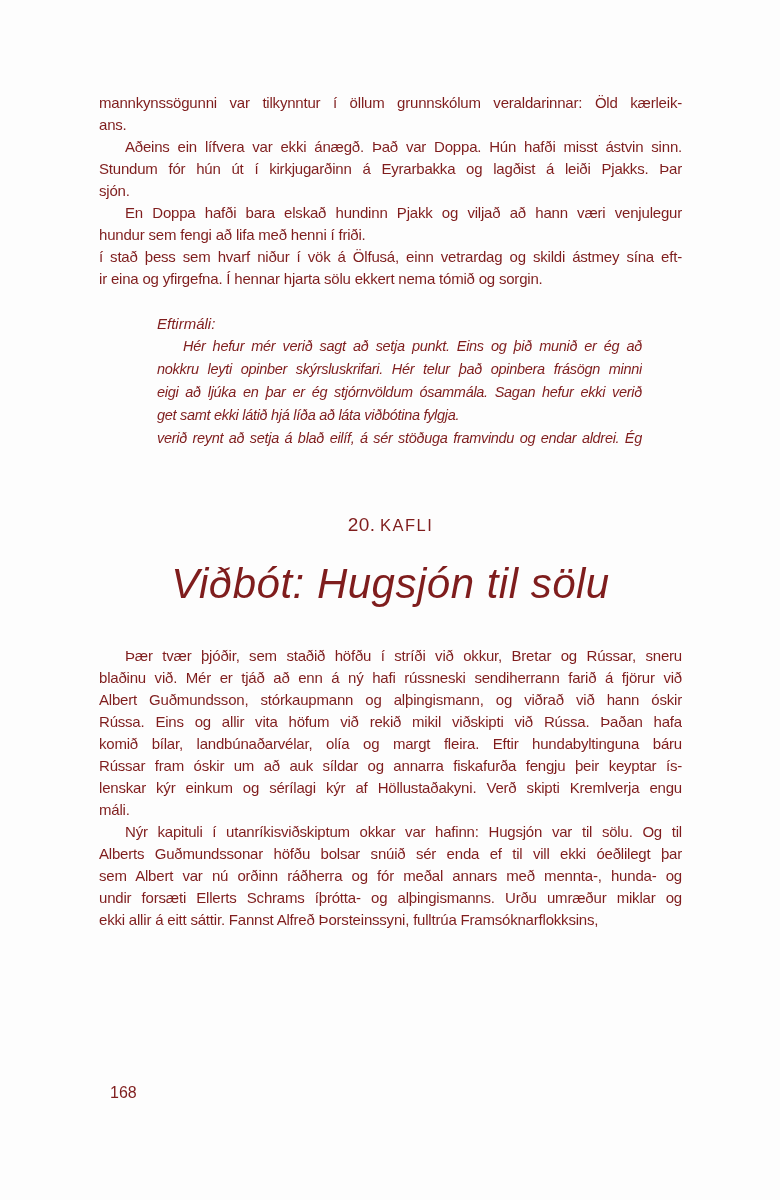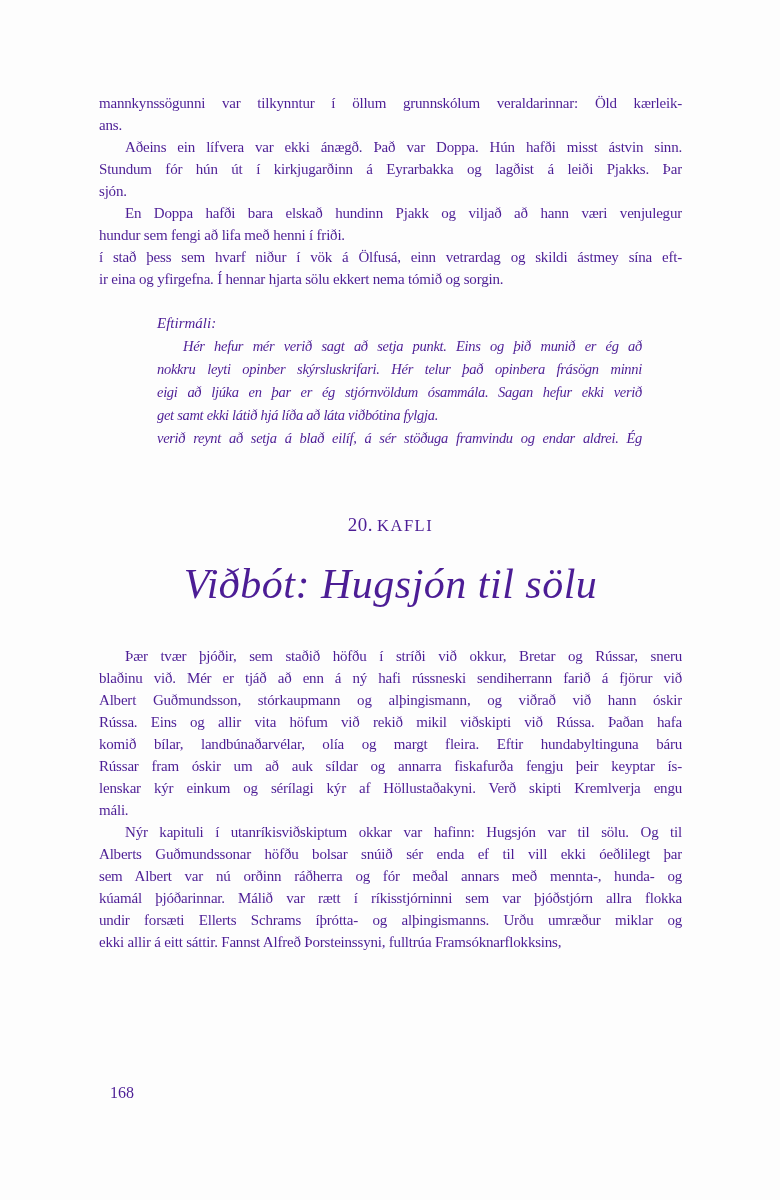--- a/index.html
+++ b/index.html
@@ -5,22 +5,22 @@
   html, body {
     margin: 0;
     padding: 0;
     background: #ffffff;
   }
   .page {
     position: relative;
     width: 780px;
     height: 1200px;
     background: #fdfdfd;
-    color: #4c1d95;
-    font-family: Liberation Serif, serif;
+    color: #7f1d1d;
+    font-family: Liberation Sans, sans-serif;
     overflow: hidden;
   }
   .column {
     position: absolute;
     left: 99px;
     top: 92px;
     width: 583px;
   }
   
   .para { margin: 0; }
@@ -144,21 +144,20 @@
           <div class="line">Rússa. Eins og allir vita höfum við rekið mikil viðskipti við Rússa. Þaðan hafa</div>
           <div class="line">komið bílar, landbúnaðarvélar, olía og margt fleira. Eftir hundabyltinguna báru</div>
           <div class="line">Rússar fram óskir um að auk síldar og annarra fiskafurða fengju þeir keyptar ís-</div>
           <div class="line">lenskar kýr einkum og sérílagi kýr af Höllustaðakyni. Verð skipti Kremlverja engu</div>
           <div class="line last">máli.</div>
         </div>
         <div class="para">
           <div class="line indent">Nýr kapituli í utanríkisviðskiptum okkar var hafinn: Hugsjón var til sölu. Og til</div>
           <div class="line">Alberts Guðmundssonar höfðu bolsar snúið sér enda ef til vill ekki óeðlilegt þar</div>
           <div class="line">sem Albert var nú orðinn ráðherra og fór meðal annars með mennta-, hunda- og</div>
-          <div class="line">kúamál þjóðarinnar. Málið var rætt í ríkisstjórninni sem var þjóðstjórn allra flokka</div>
           <div class="line">undir forsæti Ellerts Schrams íþrótta- og alþingismanns. Urðu umræður miklar og</div>
           <div class="line last">ekki allir á eitt sáttir. Fannst Alfreð Þorsteinssyni, fulltrúa Framsóknarflokksins,</div>
         </div>
       </div>
 
   </div>
 
   <div class="page-number">168</div>
 </div>
 

